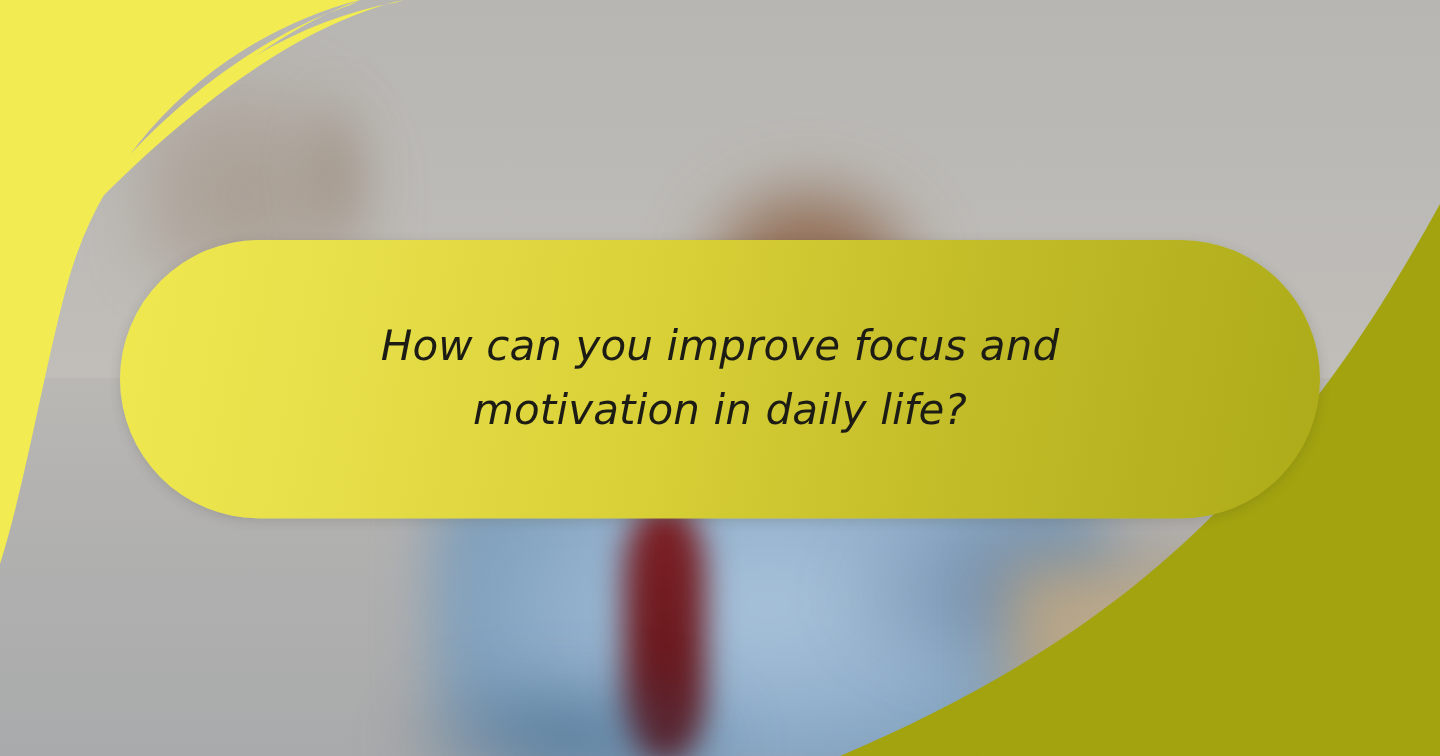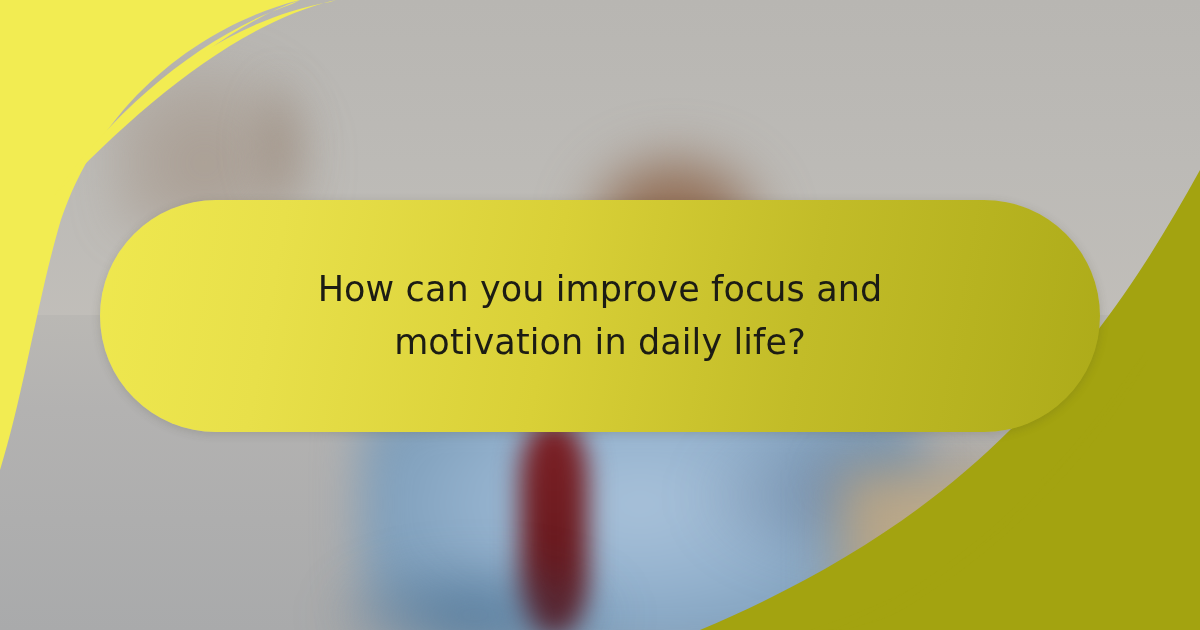--- a/index.html
+++ b/index.html
@@ -120,20 +120,21 @@
     width: 1000px;
     height: 232px;
     border-radius: 116px;
     background: linear-gradient(100deg, #EFE84F 0%, #E8E04A 18%, #D9D037 45%, #C2BC28 70%, #ADAB19 100%);
     box-shadow: 0 2px 10px rgba(60,60,40,0.18);
     display: flex;
     align-items: center;
     justify-content: center;
     box-sizing: border-box;
     padding: 0 120px;
+    font-style: italic;
   }
   .quote-text {
     margin: 0;
     text-align: center;
     color: #1c1c14;
     font-size: 35px;
     line-height: 1.52;
     font-weight: 400;
     letter-spacing: 0.1px;
     font-family: "DejaVu Sans", "Liberation Sans", sans-serif;

